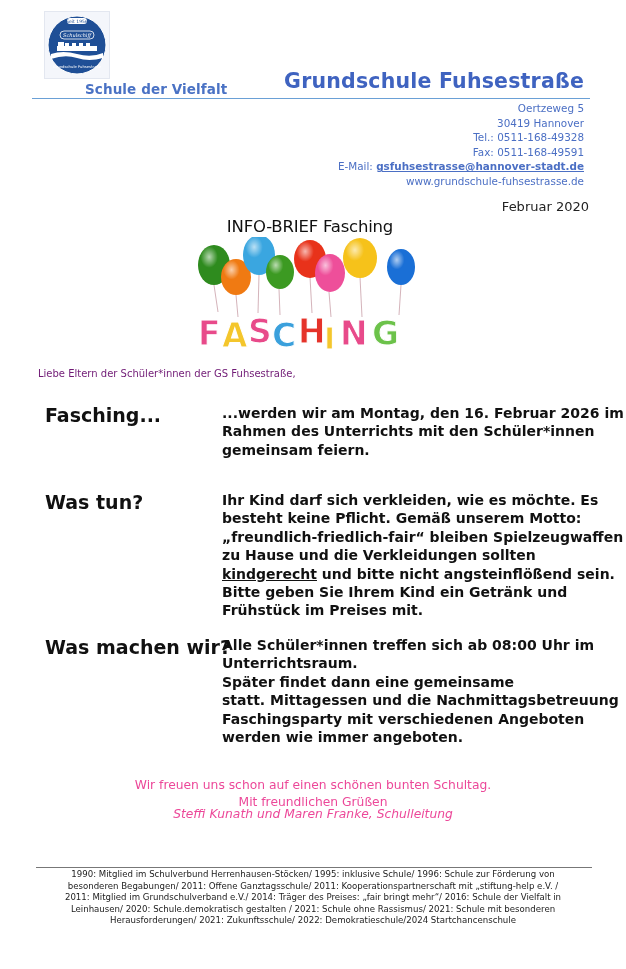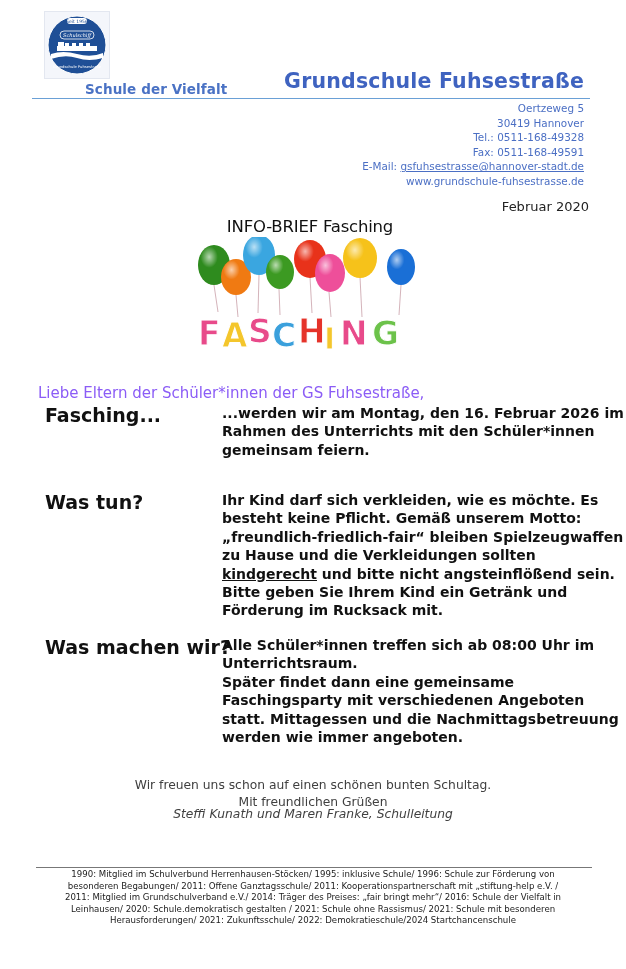--- a/index.html
+++ b/index.html
@@ -23,51 +23,51 @@
       right: 42px; top: 69px; font-size: 20.5px; font-weight: bold;
       color: #3f63c0; letter-spacing: 0.2px;
     }
     .header-rule {
       left: 32px; top: 98px; width: 558px; height: 1px; background: #6aa0d6;
     }
     .contact {
       right: 42px; top: 101px; text-align: right; font-size: 10.4px;
       line-height: 14.6px; color: #4b6fc4; margin-left: 48px;
     }
-    .contact a { color: #4b6fc4; text-decoration: underline; }
+    .contact a { color: #4b6fc4; text-decoration: underline; font-weight: bold; }
     .contact .web { color: #4b6fc4; }
 
     .date { right: 37px; top: 199px; font-size: 13px; color: #222; }
     .title {
       left: 0; width: 626px; top: 217px; text-align: center;
     }
     .title span {
       display: inline-block; margin-left: -6px;
       font-size: 16.5px; font-weight: normal; color: #111; letter-spacing: -0.2px;
     }
 
     
     .fasching-img { left: 192px; top: 237px; width: 238px; height: 115px; }
 
-    .greeting { left: 38px; top: 368px; font-size: 15px; color: #8b5cf6; margin-top: 16px; }
+    .greeting { left: 38px; top: 368px; font-size: 10px; color: #701a75; }
 
     .section { left: 45px; width: 540px; }
     .section .label {
       position: absolute; left: 0; top: 0; font-size: 19px; font-weight: bold; color: #111;
     }
     .section .text {
       position: absolute; left: 177px; top: 0; width: 370px;
       font-size: 14px; font-weight: bold; color: #111; line-height: 18.4px;
     }
     .section .text .line { display: block; white-space: nowrap; }
     .section .text u { }
 
     .closing {
       left: 0; width: 626px; text-align: center; font-size: 12.3px;
-      color: #404040; line-height: 17px;
+      color: #ec4899; line-height: 17px;
     }
 
     .footer-rule { left: 36px; top: 867px; width: 556px; height: 1px; background: #777; }
     .footer {
       left: 30px; width: 566px; top: 869px; text-align: center;
       font-size: 8.6px; line-height: 11.6px; color: #222;
     }
     .footer .line { display: block; white-space: nowrap; }
   </style>
 </head>
@@ -175,32 +175,32 @@
 
 <div class="abs section" style="top:491px;">
   <div class="label">Was tun?</div>
   <div class="text">
     <span class="line">Ihr Kind darf sich verkleiden, wie es möchte. Es</span>
     <span class="line">besteht keine Pflicht. Gemäß unserem Motto:</span>
     <span class="line">„freundlich-friedlich-fair“ bleiben Spielzeugwaffen</span>
     <span class="line">zu Hause und die Verkleidungen sollten</span>
     <span class="line"><u>kindgerecht</u> <span>und bitte nicht angsteinflößend sein.</span></span>
     <span class="line">Bitte geben Sie Ihrem Kind ein Getränk und</span>
-    <span class="line">Förderung im Rucksack mit.</span>
+    <span class="line">Frühstück im Preises mit.</span>
   </div>
 </div>
 
 <div class="abs section" style="top:636px;">
   <div class="label">Was machen wir?</div>
   <div class="text">
     <span class="line">Alle Schüler*innen treffen sich ab 08:00 Uhr im</span>
     <span class="line">Unterrichtsraum.</span>
     <span class="line">Später findet dann eine gemeinsame</span>
+    <span class="line">statt. Mittagessen und die Nachmittagsbetreuung</span>
     <span class="line">Faschingsparty mit verschiedenen Angeboten</span>
-    <span class="line">statt. Mittagessen und die Nachmittagsbetreuung</span>
     <span class="line">werden wie immer angeboten.</span>
   </div>
 </div>
 
 <div class="abs closing" style="top:777px;">Wir freuen uns schon auf einen schönen bunten Schultag.</div>
 <div class="abs closing" style="top:794px;">Mit freundlichen Grüßen</div>
 <div class="abs closing" style="top:806px;font-style:italic;">Steffi Kunath und Maren Franke, Schulleitung</div>
 
 <div class="abs footer-rule"></div>
 <div class="abs footer">

